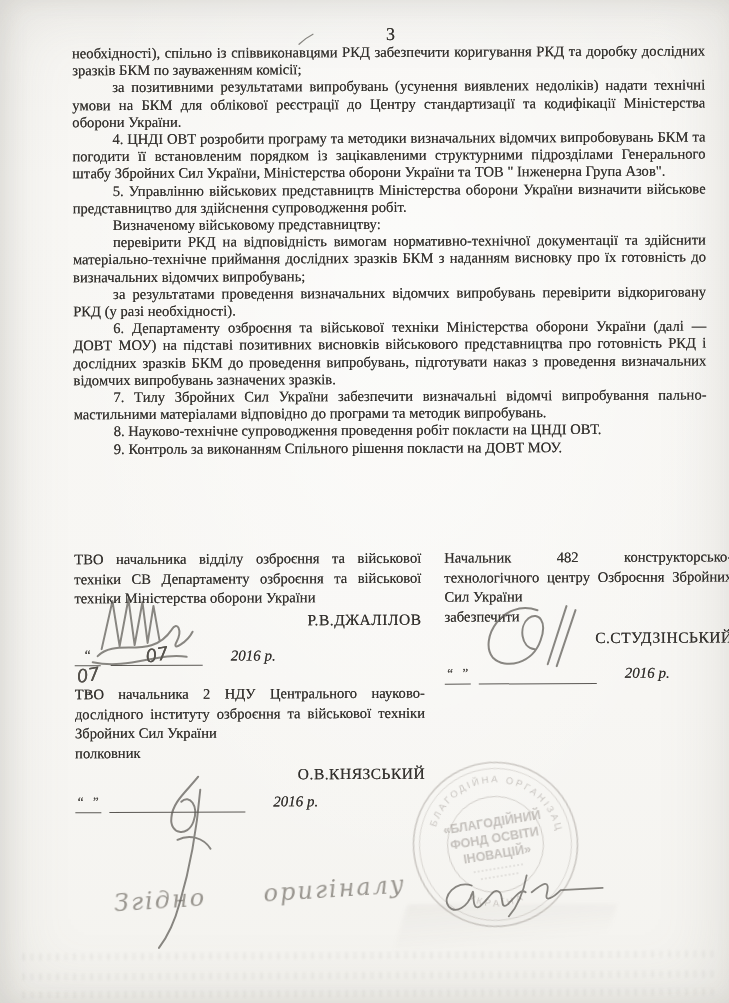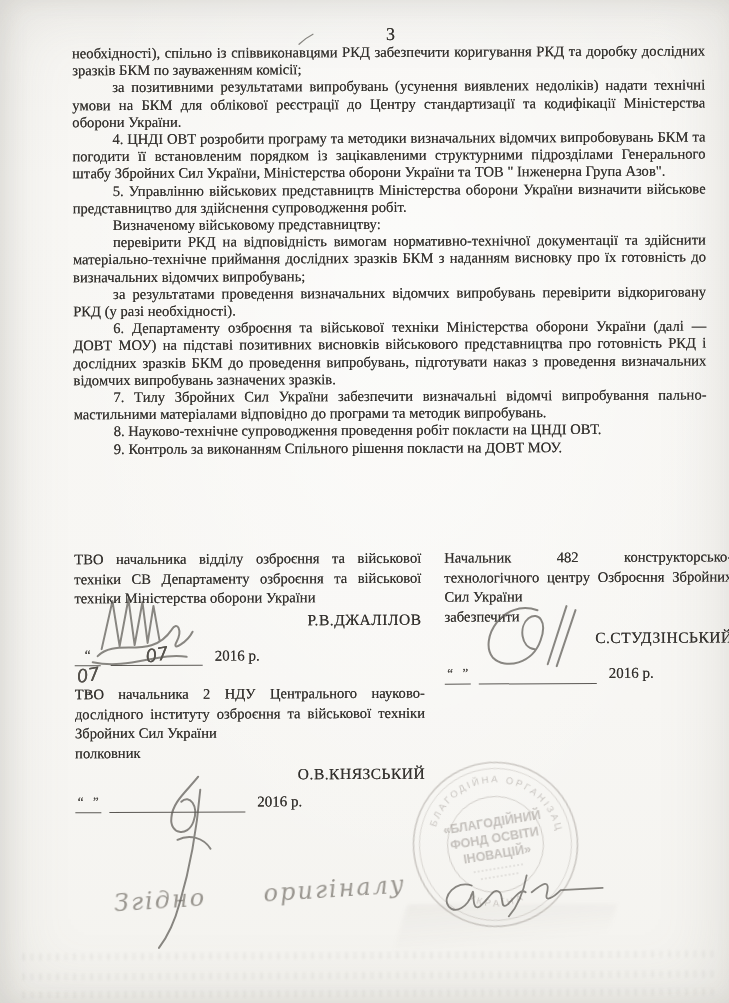--- a/index.html
+++ b/index.html
@@ -29,21 +29,21 @@
   
   .sigblock{position:absolute;font-size:14.6px;line-height:19.5px;text-align:justify;}
   .sigblock p{margin:0;}
   .sigblock .rank{text-align:left;}
   .signame{margin-top:2px;font-size:15.5px;letter-spacing:.5px;text-align:right;}
   .dateline{display:flex;align-items:flex-end;margin-top:14px;font-size:15px;height:22px;}
   .q{color:#4d4b47;font-size:13px;padding:0 1px;}
   .blank{display:inline-block;border-bottom:1.3px solid #5a5753;text-align:center;height:20px;}
   .hw{font-family:"DejaVu Sans",sans-serif;font-style:italic;color:#55524d;
       font-size:18px;display:inline-block;transform:rotate(-9deg);}
-  .yr{margin-left:12px;white-space:nowrap;}
+  .yr{margin-left:28px;white-space:nowrap;font-style:italic;}
   .w28{width:26px;} .w95{width:92px;} .w118{width:118px;} .w138{width:136px;}
 
   
   .certify{
     position:absolute;left:112px;top:878px;width:340px;
     font-family:"DejaVu Serif",serif;font-style:italic;
     font-size:24px;color:#8a867f;letter-spacing:2px;word-spacing:48px;
     transform:rotate(-3.5deg);opacity:.85;filter:blur(.2px);
   }
 

